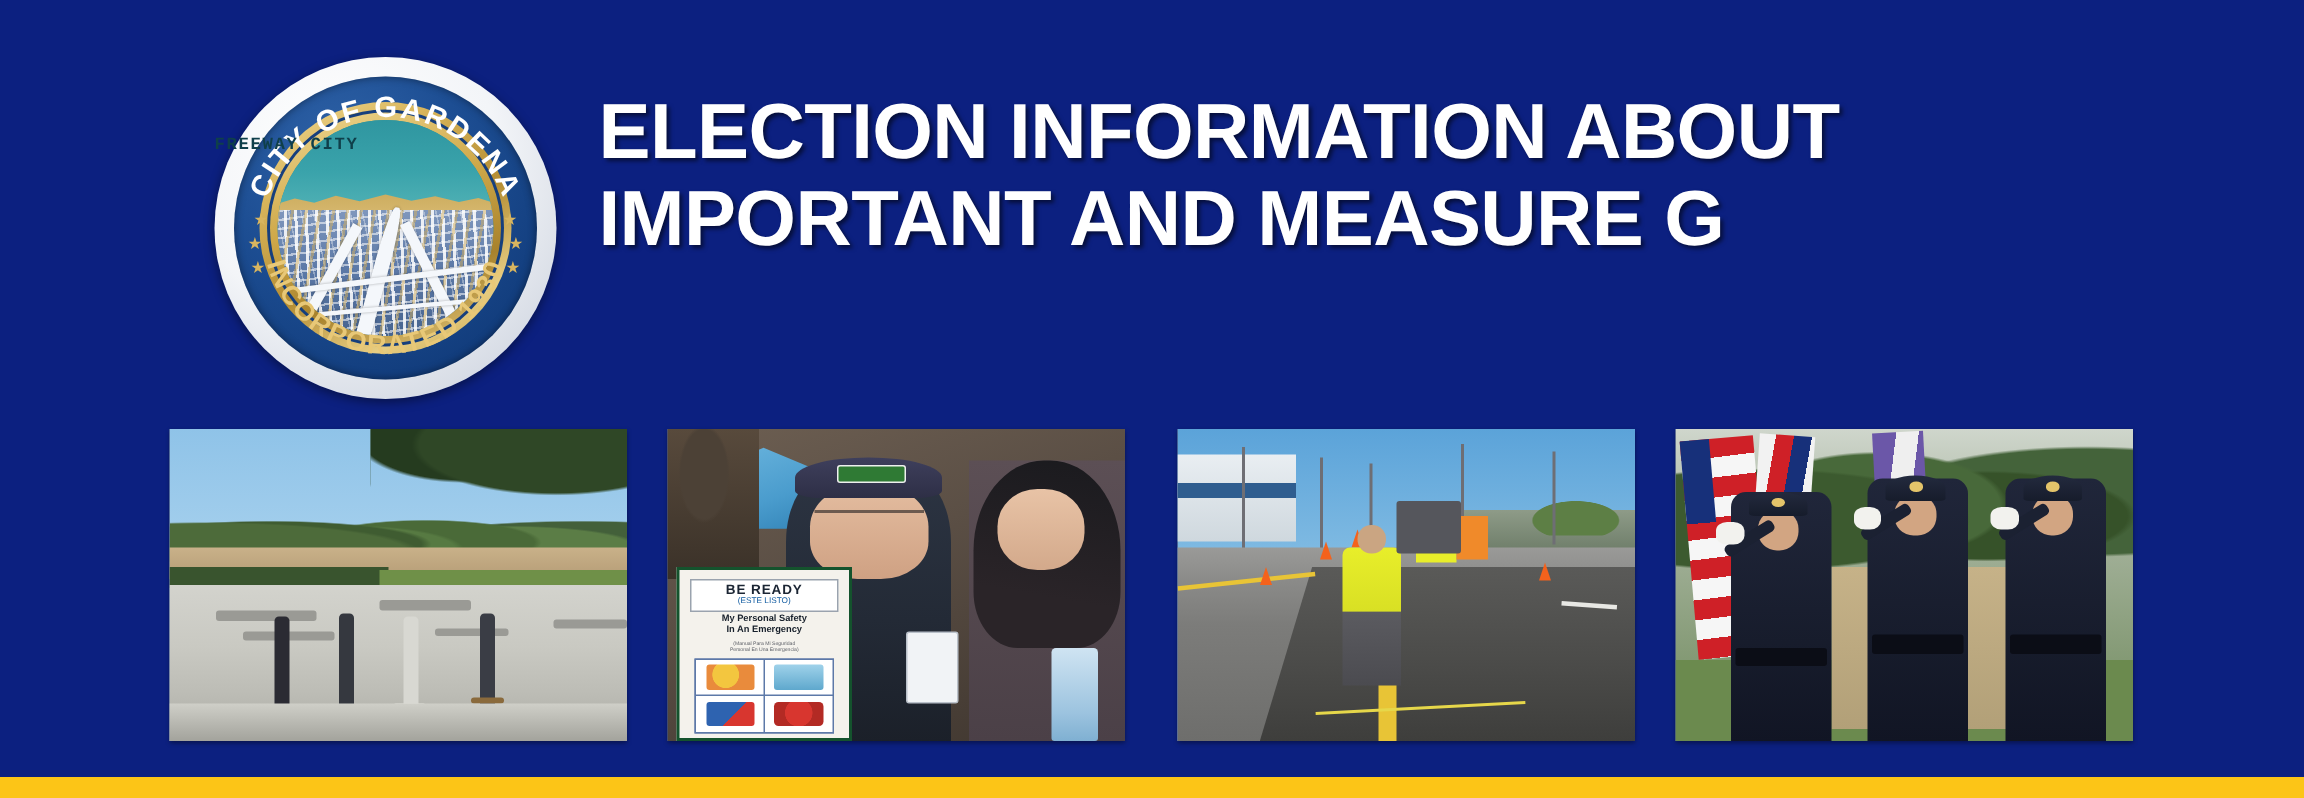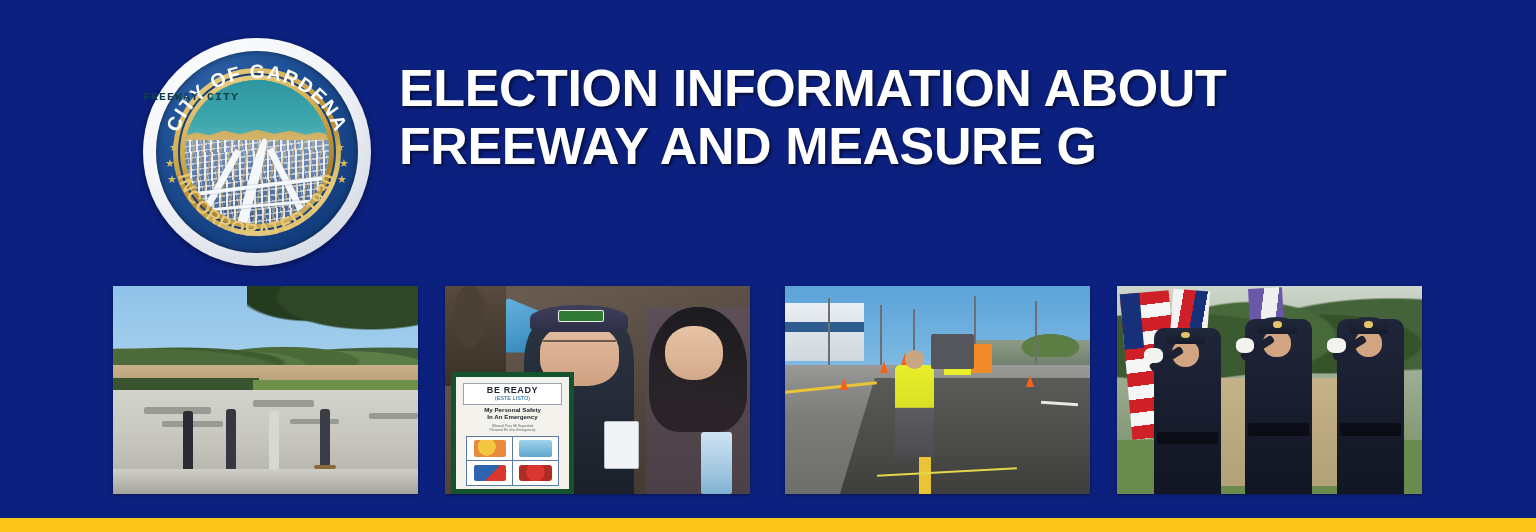--- a/index.html
+++ b/index.html
@@ -117,21 +117,21 @@
   .br-caplogo:after{content:"";position:absolute;inset:1px;background:#2f7a34;border-radius:1px;}
   .br-glasses{position:absolute;left:32%;top:26%;width:24%;height:4%;
     border-top:2px solid rgba(70,60,55,.75);}
   .br-woman{position:absolute;right:0;top:10%;width:34%;height:90%;
     background:linear-gradient(180deg,#5c4f55 0%,#4b4047 100%);}
   .br-whair{position:absolute;right:1%;top:10%;width:32%;height:60%;
     background:linear-gradient(190deg,#1a1a1e 0%,#2a2428 70%);border-radius:48% 48% 30% 30%;}
   .br-wface{position:absolute;right:9%;top:19%;width:19%;height:26%;
     background:linear-gradient(180deg,#e8c3a6 0%,#d3a98b 100%);border-radius:46%;}
   .br-flyer{position:absolute;left:2%;bottom:0;width:37%;height:54%;
-    background:#f4f2ec;border:5px solid #14532d;}
+    background:#f4f2ec;border:2px solid #14532d;}
   .br-ttl{position:absolute;left:6%;right:6%;top:6%;height:17%;
     background:#ffffff;border:1px solid #9aa3ae;display:flex;flex-direction:column;
     align-items:center;justify-content:center;}
   .br-ttl b{color:#1b2533;font-size:9px;letter-spacing:.6px;line-height:9px;}
   .br-ttl i{color:#0f5aa0;font-size:5.5px;font-style:normal;line-height:7px;}
   .br-sub{position:absolute;left:6%;right:6%;top:26%;text-align:center;
     color:#17202b;font-size:6.2px;font-weight:bold;line-height:7.5px;}
   .br-sub2{position:absolute;left:10%;right:10%;top:42%;text-align:center;
     color:#5c5f66;font-size:3.4px;line-height:4.4px;}
   .br-grid{position:absolute;left:9%;right:9%;top:53%;bottom:3%;
@@ -250,21 +250,21 @@
         <textPath href="#arcTop" startOffset="50%" text-anchor="middle">CITY OF GARDENA</textPath>
       </text>
       <text class="txt-bot">
         <textPath href="#arcBot" startOffset="50%" text-anchor="middle">INCORPORATED 1930</textPath>
       </text>
     </svg>
   </div>
 
   <div class="title">
     <span class="ln">ELECTION INFORMATION ABOUT</span>
-    <span class="ln">FREEWAY AND MEASURE G</span>
+    <span class="ln">IMPORTANT AND MEASURE G</span>
   </div>
 
   <div class="photos">
 
     <div class="photo p1">
       <div class="layer sk-sky"></div>
       <div class="sk-trees"></div>
       <div class="sk-canopy"></div>
       <div class="sk-bldg"></div>
       <div class="sk-hedge"></div>

